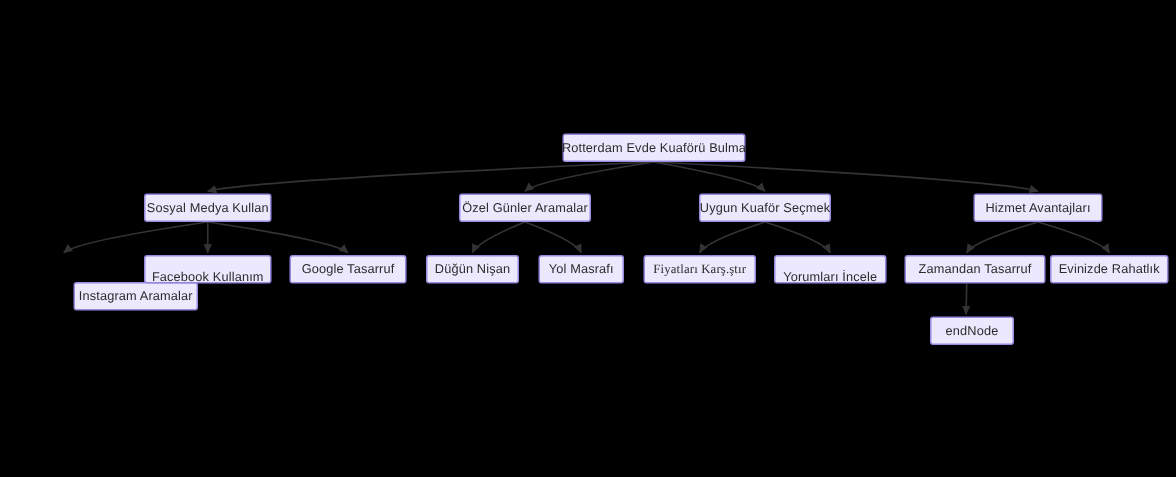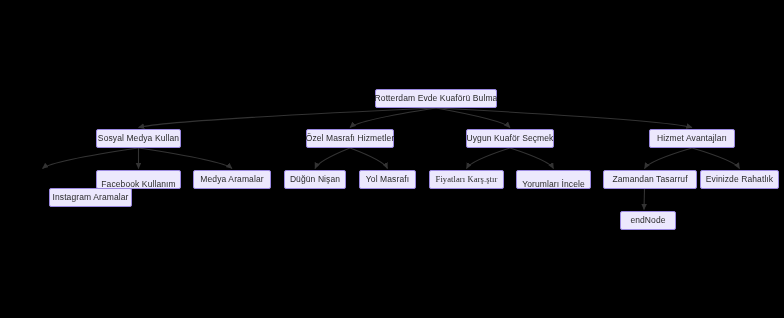--- a/index.html
+++ b/index.html
@@ -80,36 +80,36 @@
   </svg>
 
   <div id="node-group">
       <div class="flow-node" style="left: 375px; top: 89px; width: 122px;">
         <span class="node-label">Rotterdam Evde Kuaförü Bulma</span>
       </div>
       <div class="flow-node" style="left: 96px; top: 129px; width: 85px;">
         <span class="node-label">Sosyal Medya Kullan</span>
       </div>
       <div class="flow-node" style="left: 306px; top: 129px; width: 88px;">
-        <span class="node-label">Özel Masrafı Hizmetler</span>
+        <span class="node-label">Özel Günler Aramalar</span>
       </div>
       <div class="flow-node" style="left: 466px; top: 129px; width: 88px;">
         <span class="node-label">Uygun Kuaför Seçmek</span>
       </div>
       <div class="flow-node" style="left: 649px; top: 129px; width: 86px;">
         <span class="node-label">Hizmet Avantajları</span>
       </div>
       <div class="flow-node" style="left: 1px; top: 188px; width: 83px; margin-left: 48px;">
         <span class="node-label">Instagram Aramalar</span>
       </div>
       <div class="flow-node" style="left: 96px; top: 170px; width: 85px; align-items: flex-end;">
         <span class="node-label">Facebook Kullanım</span>
       </div>
       <div class="flow-node" style="left: 193px; top: 170px; width: 78px;">
-        <span class="node-label">Medya Aramalar</span>
+        <span class="node-label">Google Tasarruf</span>
       </div>
       <div class="flow-node" style="left: 284px; top: 170px; width: 62px;">
         <span class="node-label">Düğün Nişan</span>
       </div>
       <div class="flow-node" style="left: 359px; top: 170px; width: 57px;">
         <span class="node-label">Yol Masrafı</span>
       </div>
       <div class="flow-node" style="left: 429px; top: 170px; width: 75px; font-family: Liberation Serif, serif;">
         <span class="node-label">Fiyatları Karş.ştır</span>
       </div>

